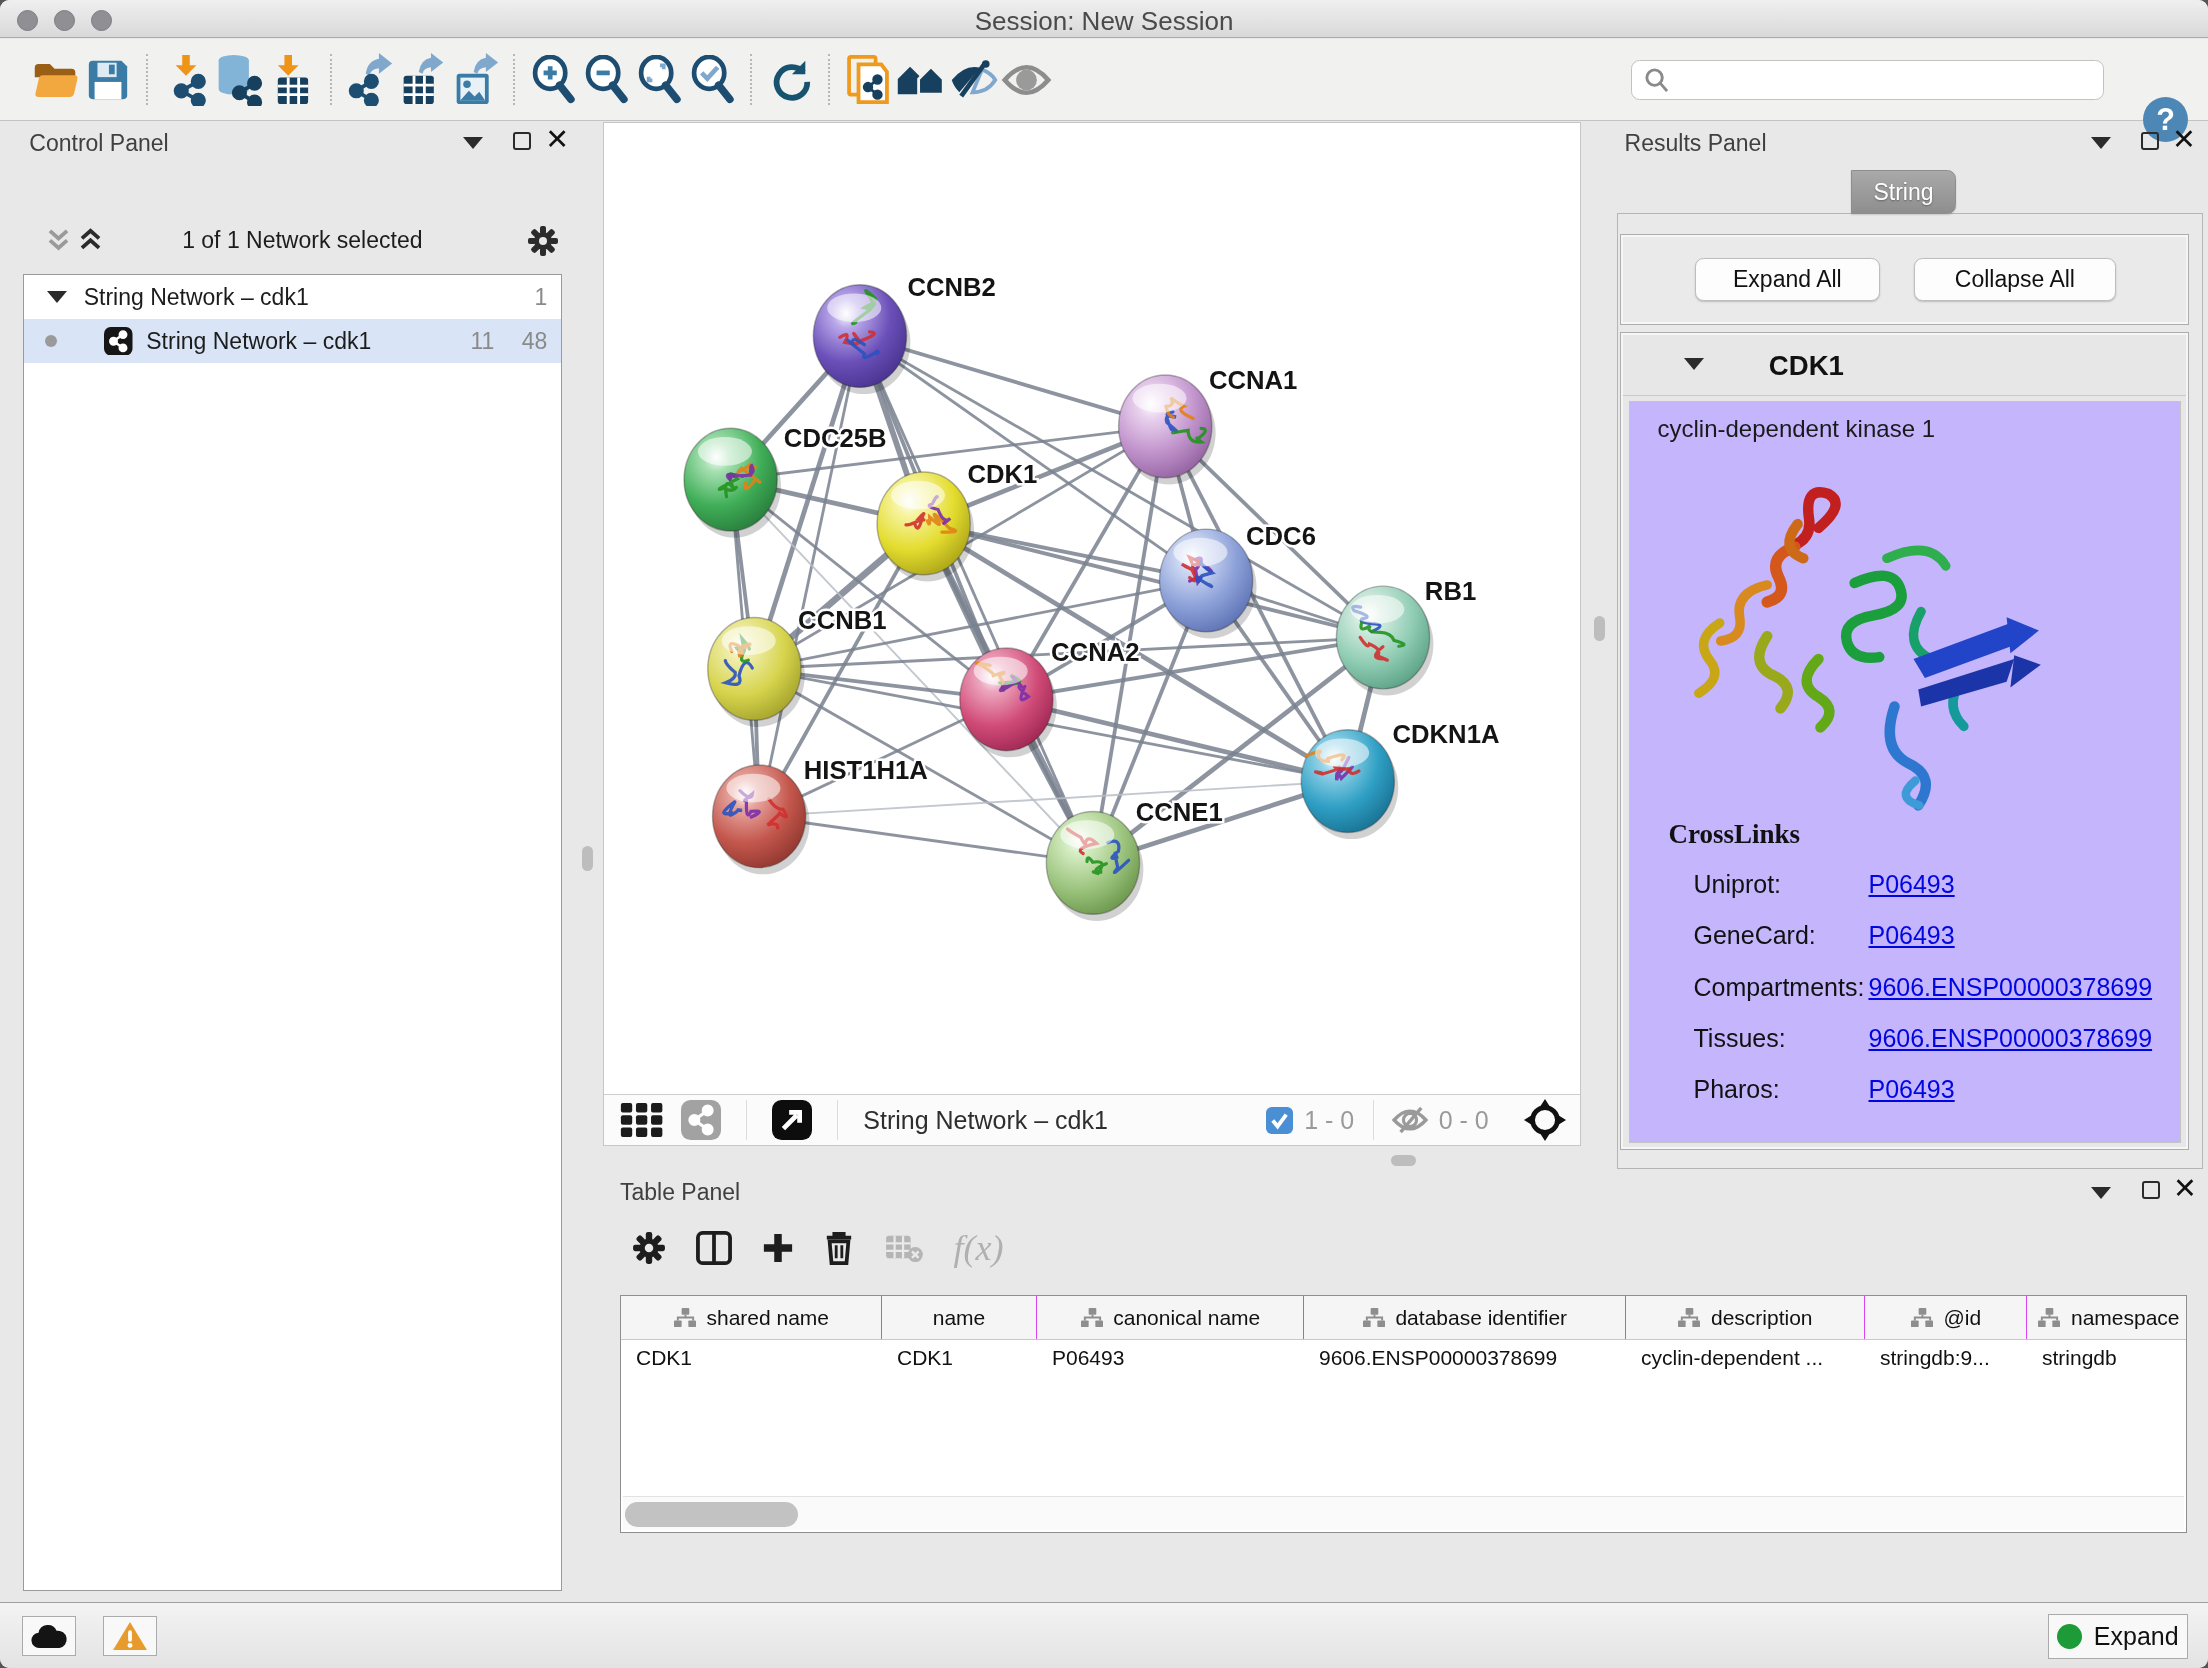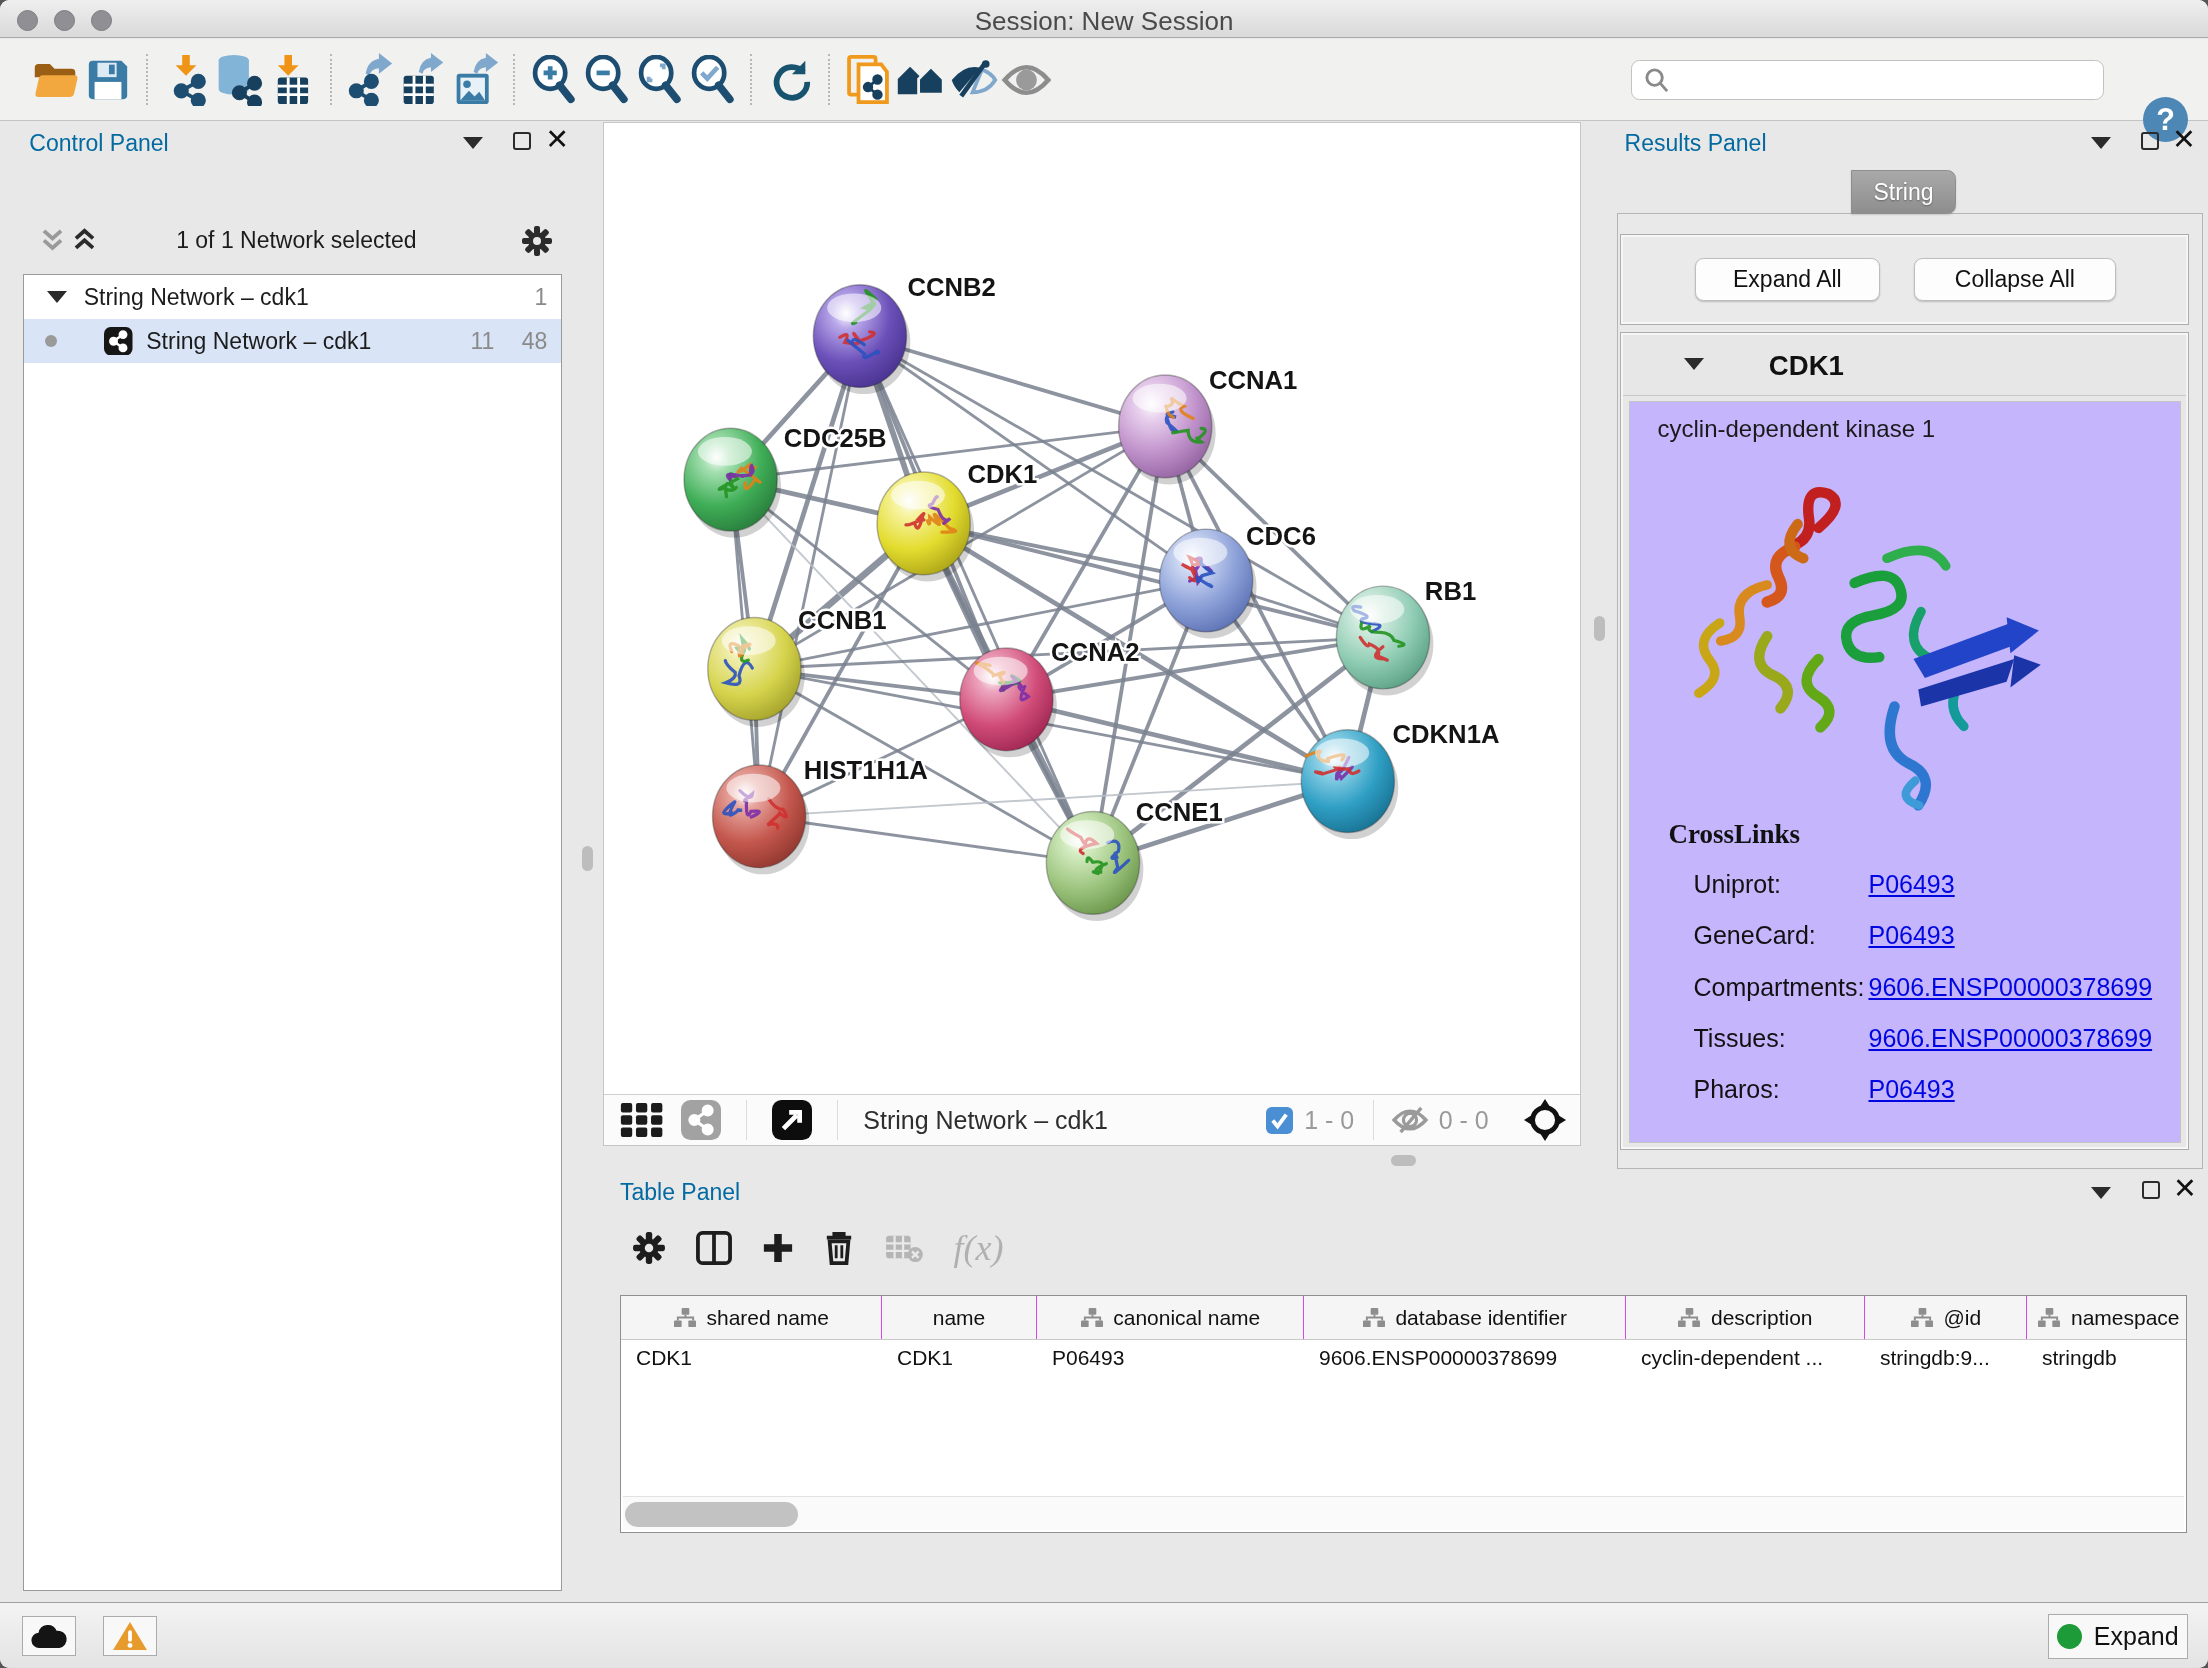--- a/index.html
+++ b/index.html
@@ -19,40 +19,40 @@
     background:#f1f1f0;border-bottom:1px solid #c3c3c3;display:flex;align-items:center;}
   .tbtn{width:53px;height:53px;display:flex;align-items:center;justify-content:center;flex:0 0 auto;}
   .tsep{width:0;height:51px;border-left:2.9px dotted #b7b7b7;margin:0 11.4px;flex:0 0 auto;}
   .searchbox{position:absolute;left:1631px;top:21px;width:473px;height:40px;background:#fff;
     border:1.9px solid #c2c2c2;border-radius:8.6px;display:flex;align-items:center;padding:0 11.4px;}
   .searchbox input{border:none;outline:none;flex:1;font-size:23px;background:transparent;
     font-family:"Liberation Sans","DejaVu Sans",sans-serif;color:#333;}
   .helpbtn{position:absolute;left:2143px;top:58px;width:45px;height:45px;border-radius:50%;
     background:#4d87b5;display:flex;align-items:center;justify-content:center;}
   
-  .panel-title{font-size:23px;color:#0369a1;}
+  .panel-title{font-size:23px;color:#404040;}
   .wc{display:inline-block;cursor:default;}
   .wc-arrow{width:0;height:0;border-left:10.5px solid transparent;border-right:10.5px solid transparent;
     border-top:12.4px solid #2b2b2b;}
   .wc-float{width:18px;height:18px;border:2.9px solid #2b2b2b;border-radius:2.9px;}
   .wc-close{font-size:28.5px;font-weight:bold;color:#111;line-height:19px;}
   
   .segtabs{display:flex;}
   .seg{height:44px;background:#fdfdfd;border:1px solid #c9c9c9;border-left:none;
     display:flex;align-items:center;justify-content:center;font-size:23px;color:#222;
     box-shadow:0 1px 1.9px rgba(0,0,0,.15);}
   .seg:first-child{border-left:1px solid #c9c9c9;border-radius:8.6px 0 0 8.6px;}
   .seg:last-child{border-radius:0 8.6px 8.6px 0;}
   .seg.active{background:linear-gradient(#a9a9a9,#8e8e8e);color:#fff;border-color:#8e8e8e;
     text-shadow:0 1px 1.9px rgba(0,0,0,.35);}
   
   .control-panel{position:absolute;left:14.3px;top:122px;width:556px;height:1478px;}
   .cp-head{position:absolute;left:15px;top:7.6px;}
   .cp-tabs{position:absolute;left:55px;top:48px;}
-  .cp-status{position:absolute;left:4px;top:103px;width:100%;height:32px;}
+  .cp-status{position:absolute;left:10px;top:103px;width:100%;height:32px;}
   .cp-status .txt{position:absolute;left:0;right:0;text-align:center;font-size:23px;color:#1c1c1c;top:1.9px;}
   .tree{position:absolute;left:8.6px;top:152px;right:8.6px;bottom:9.5px;background:#fff;
     border:1.9px solid #9a9a9a;}
   .trow{display:flex;align-items:center;height:44px;font-size:23px;color:#1c1c1c;padding:0 13.3px;}
   .trow .cnt{color:#8a8a8a;}
   .trow.sel{background:#d9e5f6;}
   
   .net-view{position:absolute;left:603px;top:122px;width:978px;height:1024px;background:#fff;
     border:1px solid #c6c6c6;}
   .net-toolbar{position:absolute;left:0;bottom:0;width:100%;height:51px;border-top:1px solid #cfcfcf;

